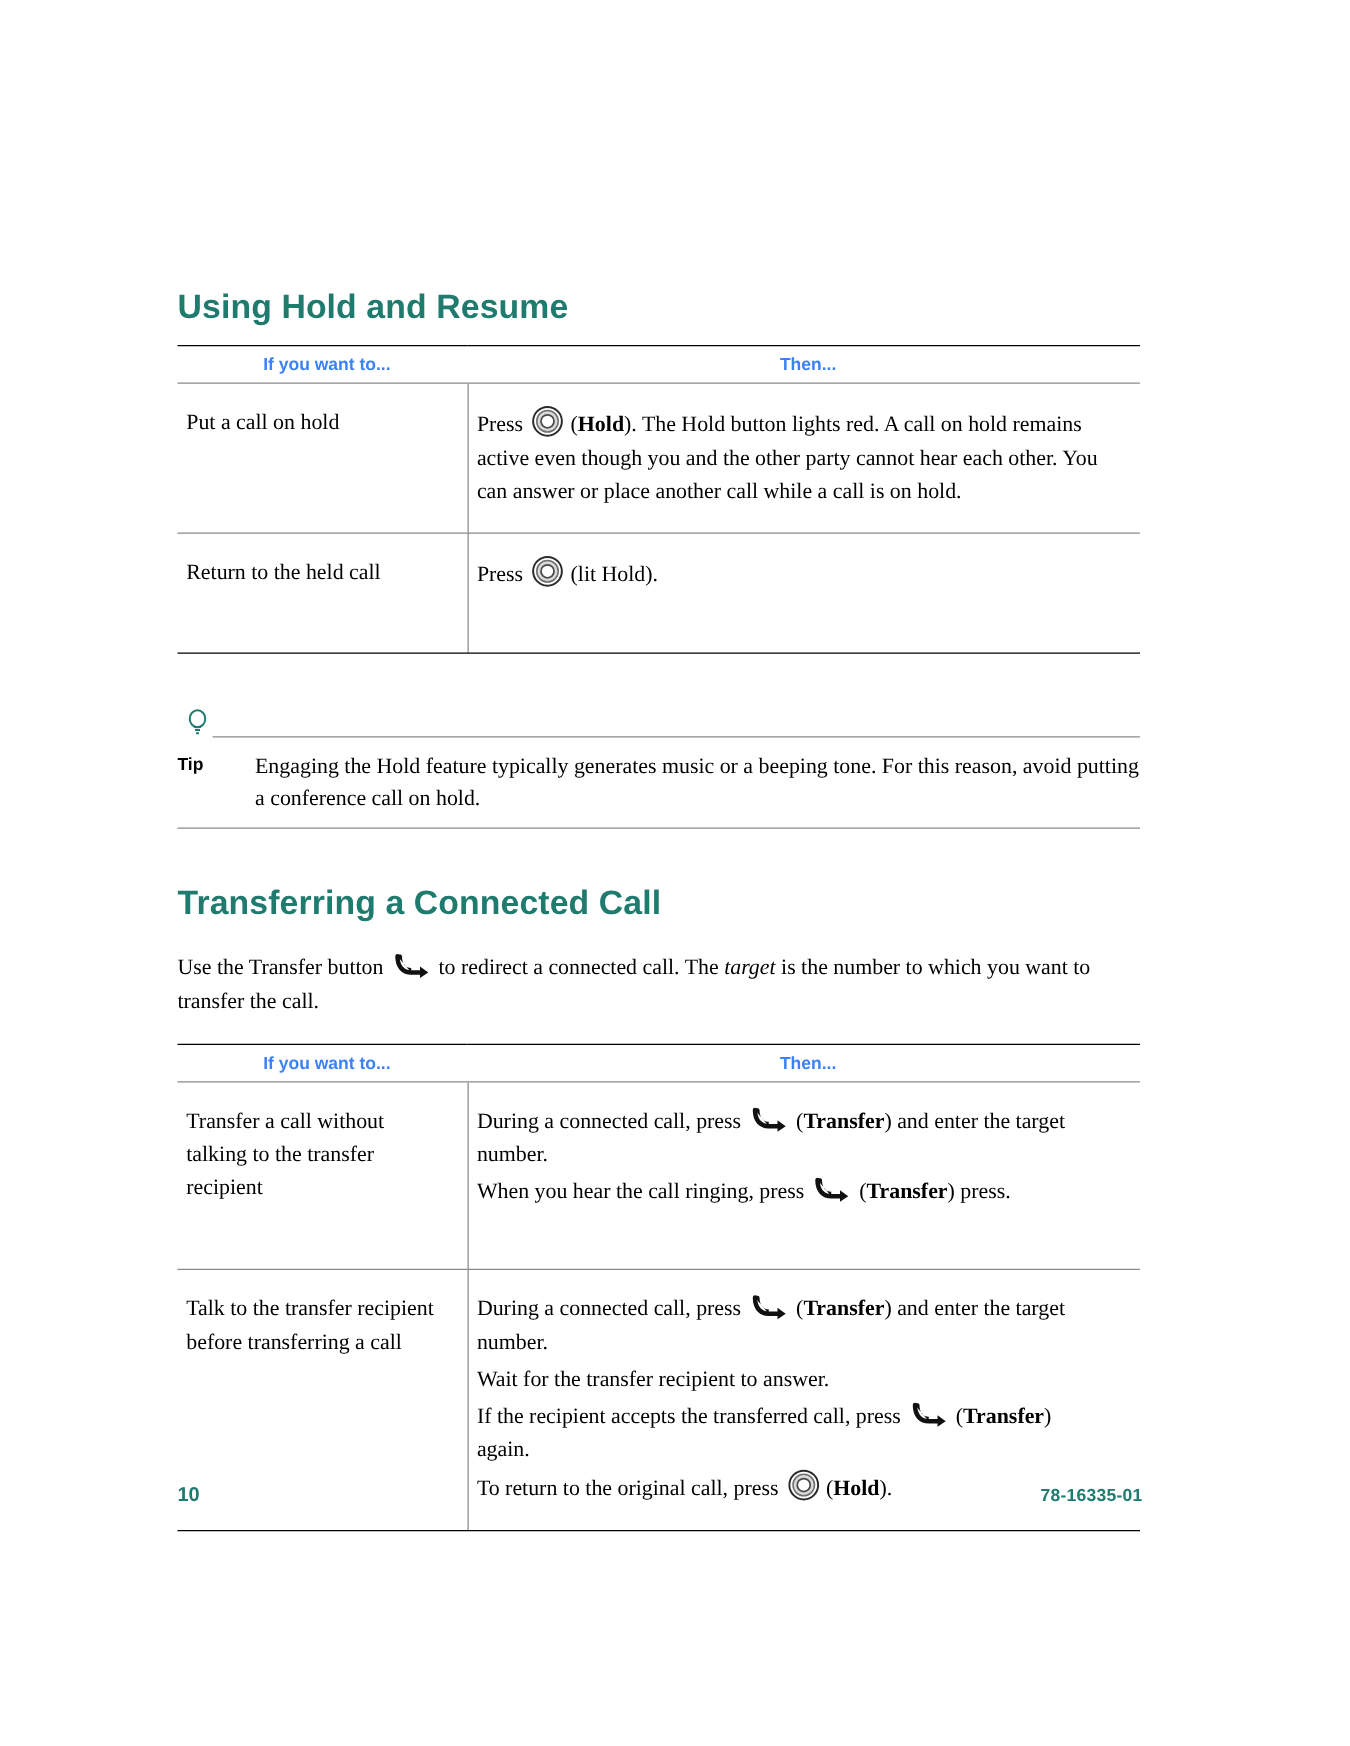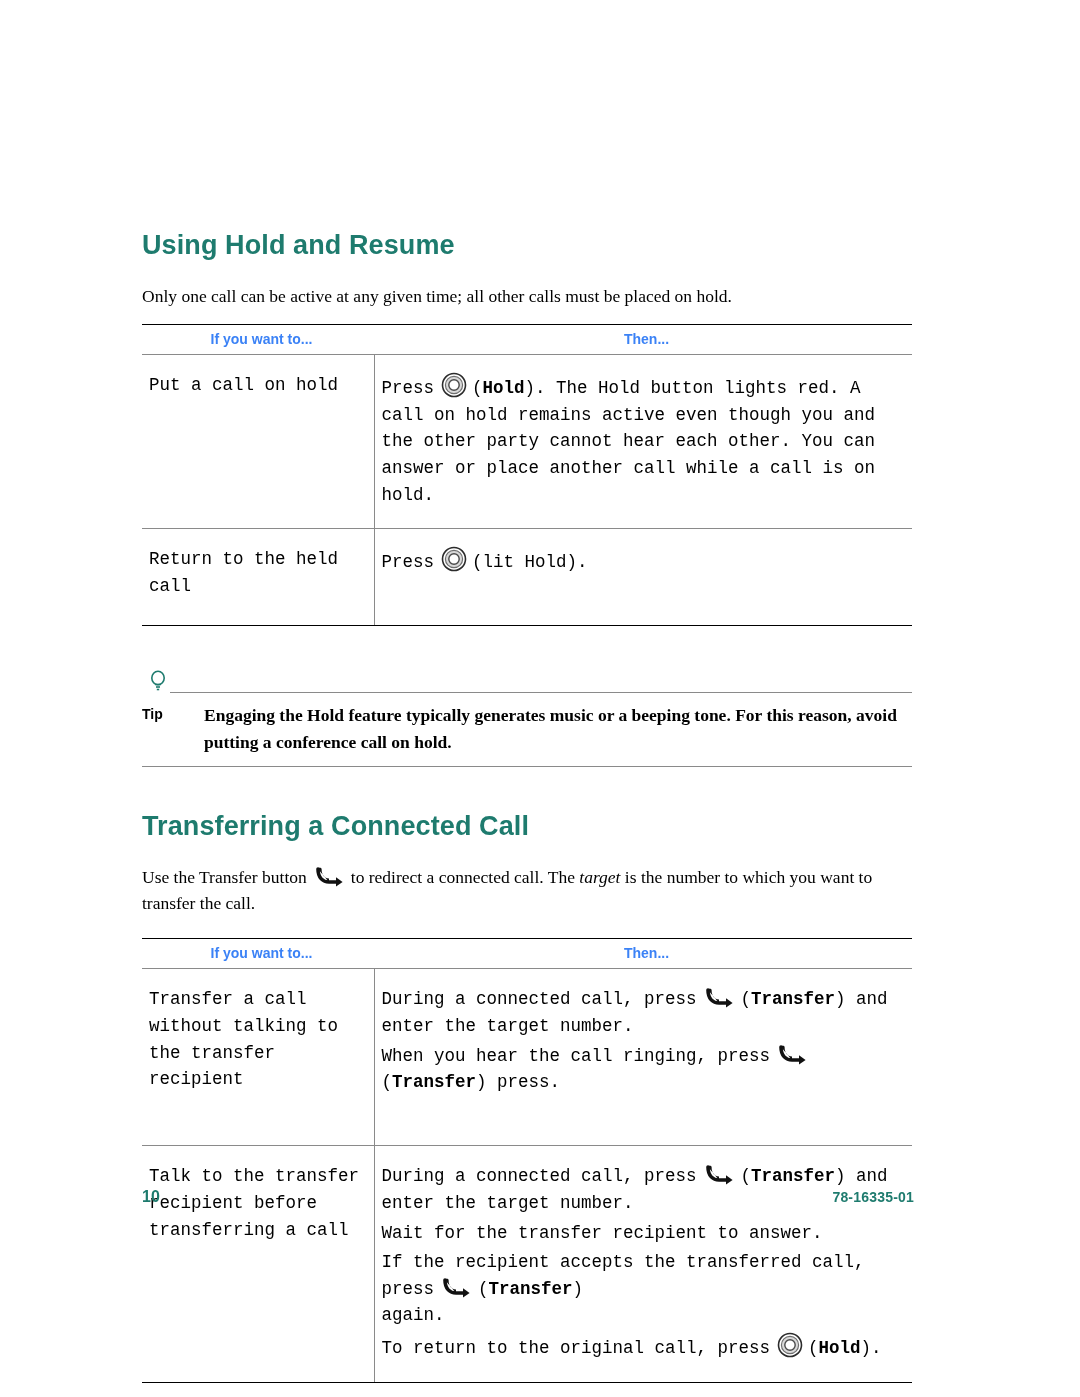--- a/index.html
+++ b/index.html
@@ -56,21 +56,21 @@
     font-size: 14px;
     font-weight: bold;
     text-align: center;
     padding: 6px 0 7px 7px;
     border-top: 1.6px solid #000;
     border-bottom: 1px solid #8a8a8a;
     vertical-align: bottom;
     color: #3b82f6;
   }
   table.proc td {
-    font-family: Liberation Mono, monospace;
+    font-family: Liberation Serif, serif;
     font-size: 17.5px;
     line-height: 1.52;
     padding: 17px 14px 20px 7px;
     vertical-align: top;
     border-bottom: 1px solid #8a8a8a;
   }
   table.proc td.col1 { border-right: 1px solid #8a8a8a; }
   table.proc tr.last td { border-bottom: 1.6px solid #000; margin-left: 39px; }
   .line-gap { margin-top: 3px; }
   .para { margin: 0; }
@@ -107,21 +107,20 @@
     font-size: 14px;
     width: 62px;
     flex: 0 0 62px;
     padding-top: 4px;
   }
   .tip-text {
     font-family: "Liberation Serif", serif;
     font-size: 17.5px;
     line-height: 1.5;
     flex: 1;
-    font-weight: bold;
   }
   
   .ic {
     display: inline-block;
     vertical-align: -5px;
   }
   .ic-hold {
     width: 26px; height: 26px;
   }
   .ic-transfer {
@@ -158,21 +157,20 @@
 </style>
 </head>
 <body>
 
 <div class="page">
 
   <div class="content">
 
     <h1 class="section-title">Using Hold and Resume</h1>
 
-    <p class="intro">Only one call can be active at any given time; all other calls must be placed on hold.</p>
 
     <table class="proc">
       <colgroup>
           <col class="c1">
           <col class="c2">
         </colgroup>
       <thead>
         <tr>
           <th>If you want to...</th>
           <th>Then...</th>

